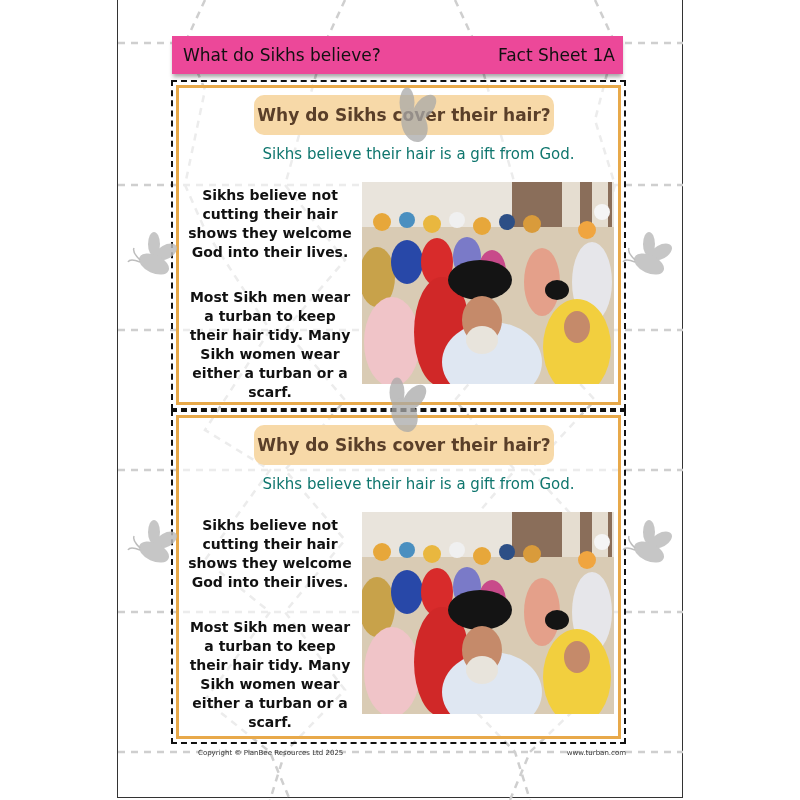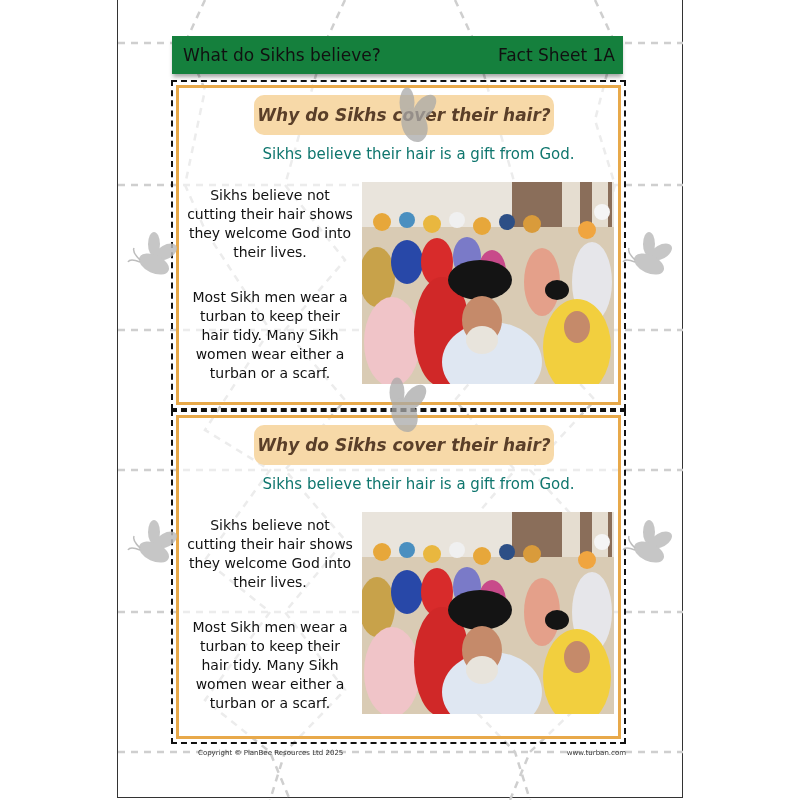--- a/index.html
+++ b/index.html
@@ -7,50 +7,50 @@
       width: 800px; height: 800px; background: #ffffff; position: relative; overflow: hidden;
       font-family: "DejaVu Sans", sans-serif;
     }
     .page {
       position: absolute; left: 117px; top: 0; width: 566px; height: 798px;
       border: 1px solid #333; border-top: none; background: #fff; box-sizing: border-box;
     }
     .bg-pattern { position: absolute; left: 0; top: 0; width: 800px; height: 800px; pointer-events: none; }
     .header {
       position: absolute; left: 172px; top: 36px; width: 451px; height: 38px;
-      background: #15803d; box-sizing: border-box;
+      background: #ec4899; box-sizing: border-box;
       box-shadow: 0 4px 4px -1px rgba(0,0,0,0.35);
       display: flex; align-items: center; justify-content: space-between;
       padding: 0 8px 0 11px; font-size: 17px; color: #111;
     }
     .card-wrap {
       position: absolute; left: 171px; width: 455px; box-sizing: border-box;
       border: 2px dashed #111; background: transparent;
     }
     .card-wrap.top { top: 80px; height: 330px; }
     .card-wrap.bottom { top: 410px; height: 334px; }
     .card {
       position: absolute; left: 3px; right: 3px; top: 3px; bottom: 3px;
       border: 3px solid #e8a94a; box-sizing: border-box; background: rgba(255,255,255,0.6);
     }
     .card-title {
       position: absolute; left: 75px; top: 7px; width: 300px; height: 40px;
       background: #f7d9a8; border-radius: 10px;
       display: flex; align-items: center; justify-content: center;
-      font-weight: bold; font-size: 17px; color: #5a3f29; font-style: italic;
+      font-weight: bold; font-size: 17px; color: #5a3f29;
     }
     .card-subtitle {
       position: absolute; left: 0; right: 0; top: 57px; text-align: center;
       font-size: 15px; color: #0f766e; padding-left: 40px;
     }
     .card-text {
       position: absolute; left: 6px; width: 170px; top: 98px;
       font-size: 14px; line-height: 19px; text-align: center; color: #111;
     }
-    .card-text p { margin: 0 0 26px 0; }
+    .card-text p { margin: 0 0 26px 0; font-weight: bold; }
     .card-photo {
       position: absolute; left: 183px; top: 94px; width: 252px; height: 202px;
       overflow: hidden; background: #c9b9a0;
     }
     .footer-left { position: absolute; left: 170px; top: 749px; font-size: 7px; color: #333; margin-left: 28px; }
     .footer-right { position: absolute; right: 174px; top: 749px; font-size: 7px; color: #333; }
     .bee { position: absolute; width: 56px; height: 44px; }
   </style>
 </head>
 <body>

